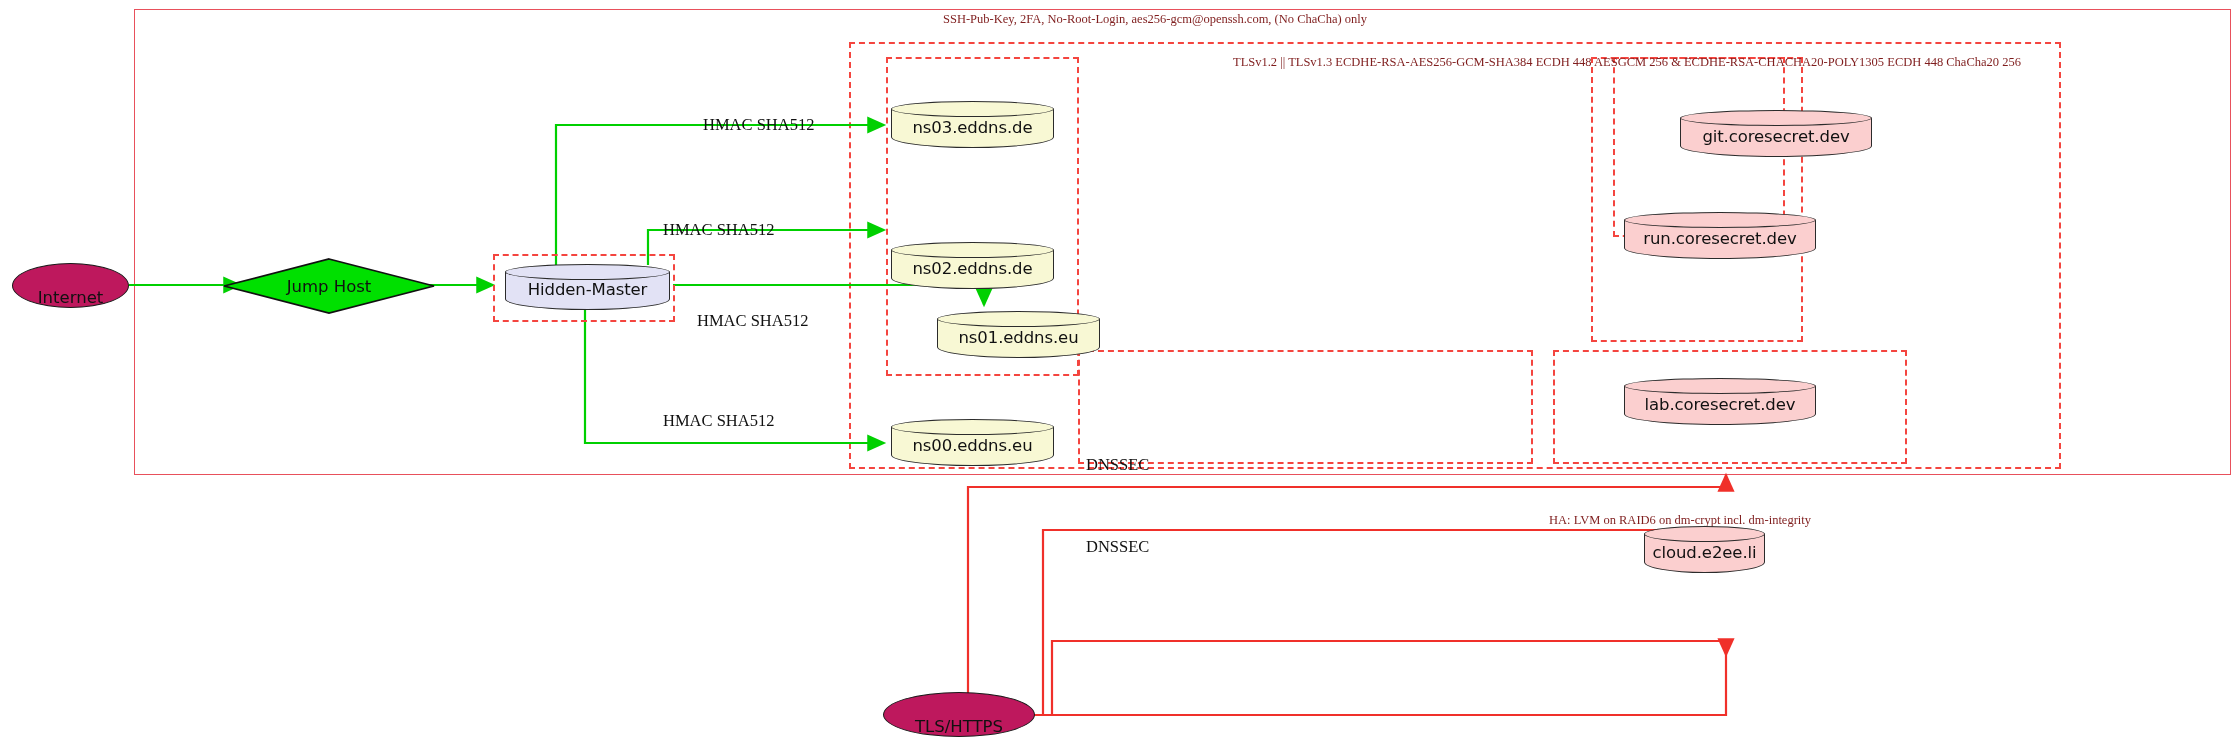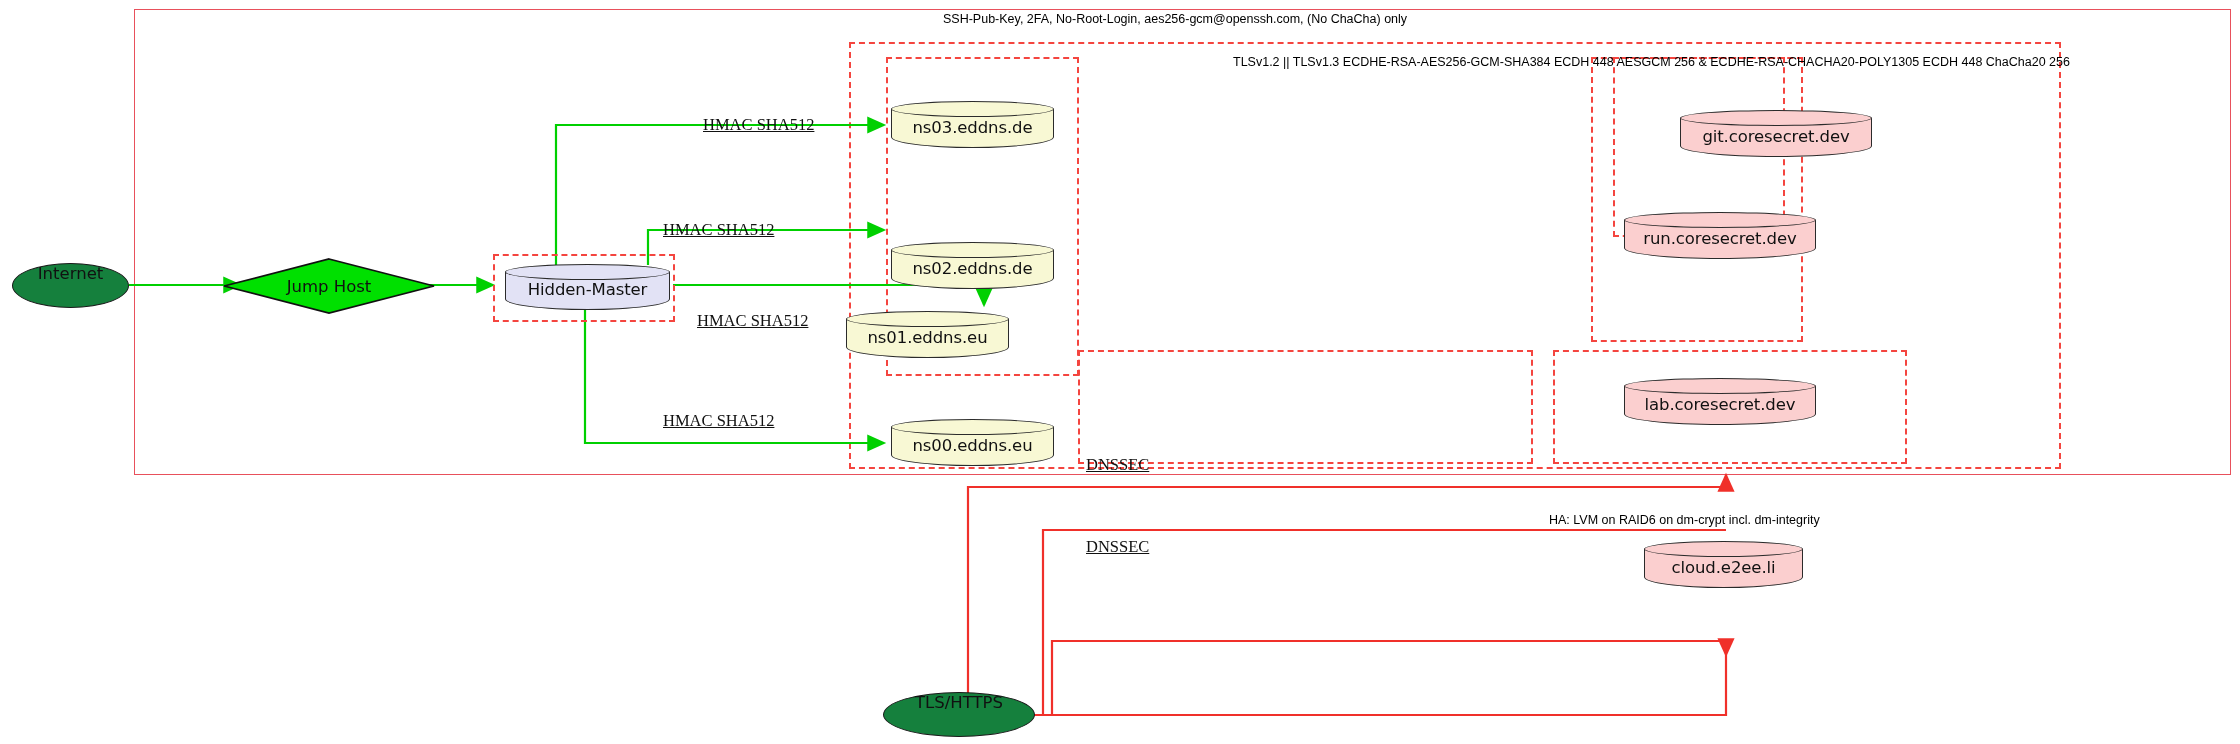--- a/index.html
+++ b/index.html
@@ -4,41 +4,41 @@
 <style>
   html,body{margin:0;padding:0;background:#ffffff;}
   body{width:2240px;height:744px;position:relative;font-family:"Liberation Sans",sans-serif;overflow:hidden;}
   #stage{position:absolute;left:0;top:0;width:2240px;height:744px;}
   svg#wires{position:absolute;left:0;top:0;width:2240px;height:744px;pointer-events:none;}
 
   .boundary{position:absolute;box-sizing:border-box;}
   .solid-red{border:1.6px solid #e8505b;}
   .dashed-red{border:2.2px dashed #f4453f;}
 
-  .cap{position:absolute;font-family:Liberation Sans, sans-serif;color:#000000;white-space:nowrap;}
+  .cap{position:absolute;font-family:Liberation Serif, serif;color:#7f1d1d;white-space:nowrap;}
   .cap-top{font-size:12.5px;}
   .cap-tls{font-size:12.5px;}
   .cap-ha{font-size:12.5px;}
 
-  .edge-label{position:absolute;font-family:"Liberation Serif",serif;font-size:16.5px;color:#111;white-space:nowrap;text-decoration:underline;}
+  .edge-label{position:absolute;font-family:"Liberation Serif",serif;font-size:16.5px;color:#111;white-space:nowrap;}
 
   
   .cyl{position:absolute;box-sizing:border-box;padding-left:20px;}
   .cyl .body{position:absolute;left:0;right:0;top:8px;bottom:0;border:1.7px solid #2b2b2b;border-radius:0 0 50% 50%/0 0 11px 11px;box-sizing:border-box;}
   .cyl .top{position:absolute;left:0;right:0;top:0;height:16px;border:1.7px solid #2b2b2b;border-radius:50%/50%;box-sizing:border-box;}
   .cyl .lbl{position:absolute;left:0;right:0;top:0;bottom:0;display:flex;align-items:center;justify-content:center;
             font-family:"DejaVu Sans",sans-serif;font-size:16.5px;color:#111;letter-spacing:-.1px;padding-top:5px;}
 
   .cyl.yellow .body,.cyl.yellow .top{background:#f8f8d4;}
   .cyl.pink   .body,.cyl.pink   .top{background:#fbcfcf;}
   .cyl.lav    .body,.cyl.lav    .top{background:#e2e2f5;}
 
   
-  .ell{position:absolute;border:1.7px solid #1a1a1a;border-radius:50%/50%;background:#15803d;
-       display:flex;align-items:flex-start;justify-content:center;box-sizing:border-box;
+  .ell{position:absolute;border:1.7px solid #1a1a1a;border-radius:50%/50%;background:#be185d;
+       display:flex;align-items:flex-end;justify-content:center;box-sizing:border-box;
        font-family:"DejaVu Sans",sans-serif;font-size:16.5px;color:#111;}
 
   
   .dia-wrap{position:absolute;}
   .dia-wrap .shape{position:absolute;left:0;top:0;width:100%;height:100%;}
   .dia-wrap .lbl{position:absolute;left:0;top:0;width:100%;height:100%;display:flex;align-items:center;justify-content:center;
        font-family:"DejaVu Sans",sans-serif;font-size:16.5px;color:#111;}
 </style>
 </head>
 <body>
@@ -131,21 +131,21 @@
     <div class="top"></div>
     <div class="lbl">ns03.eddns.de</div>
   </div>
 
   <div class="cyl yellow" style="left:891px;top:206px;width:163px;height:47px;margin-top:36px;">
     <div class="body"></div>
     <div class="top"></div>
     <div class="lbl">ns02.eddns.de</div>
   </div>
 
-  <div class="cyl yellow" style="left:846px;top:311px;width:163px;height:47px;">
+  <div class="cyl yellow" style="left:937px;top:311px;width:163px;height:47px;">
     <div class="body"></div>
     <div class="top"></div>
     <div class="lbl">ns01.eddns.eu</div>
   </div>
 
   <div class="cyl yellow" style="left:891px;top:419px;width:163px;height:47px;">
     <div class="body"></div>
     <div class="top"></div>
     <div class="lbl">ns00.eddns.eu</div>
   </div>
@@ -161,21 +161,21 @@
     <div class="top"></div>
     <div class="lbl">lab.coresecret.dev</div>
   </div>
 
   <div class="cyl pink" style="left:1624px;top:212px;width:192px;height:47px;">
     <div class="body"></div>
     <div class="top"></div>
     <div class="lbl">run.coresecret.dev</div>
   </div>
 
-  <div class="cyl pink" style="left:1644px;top:541px;width:159px;height:47px;">
+  <div class="cyl pink" style="left:1644px;top:526px;width:121px;height:47px;">
     <div class="body"></div>
     <div class="top"></div>
     <div class="lbl">cloud.e2ee.li</div>
   </div>
 
   <div class="ell" style="left:883px;top:692px;width:152px;height:45px;">
     <span>TLS/HTTPS</span>
   </div>
 
 </div>

